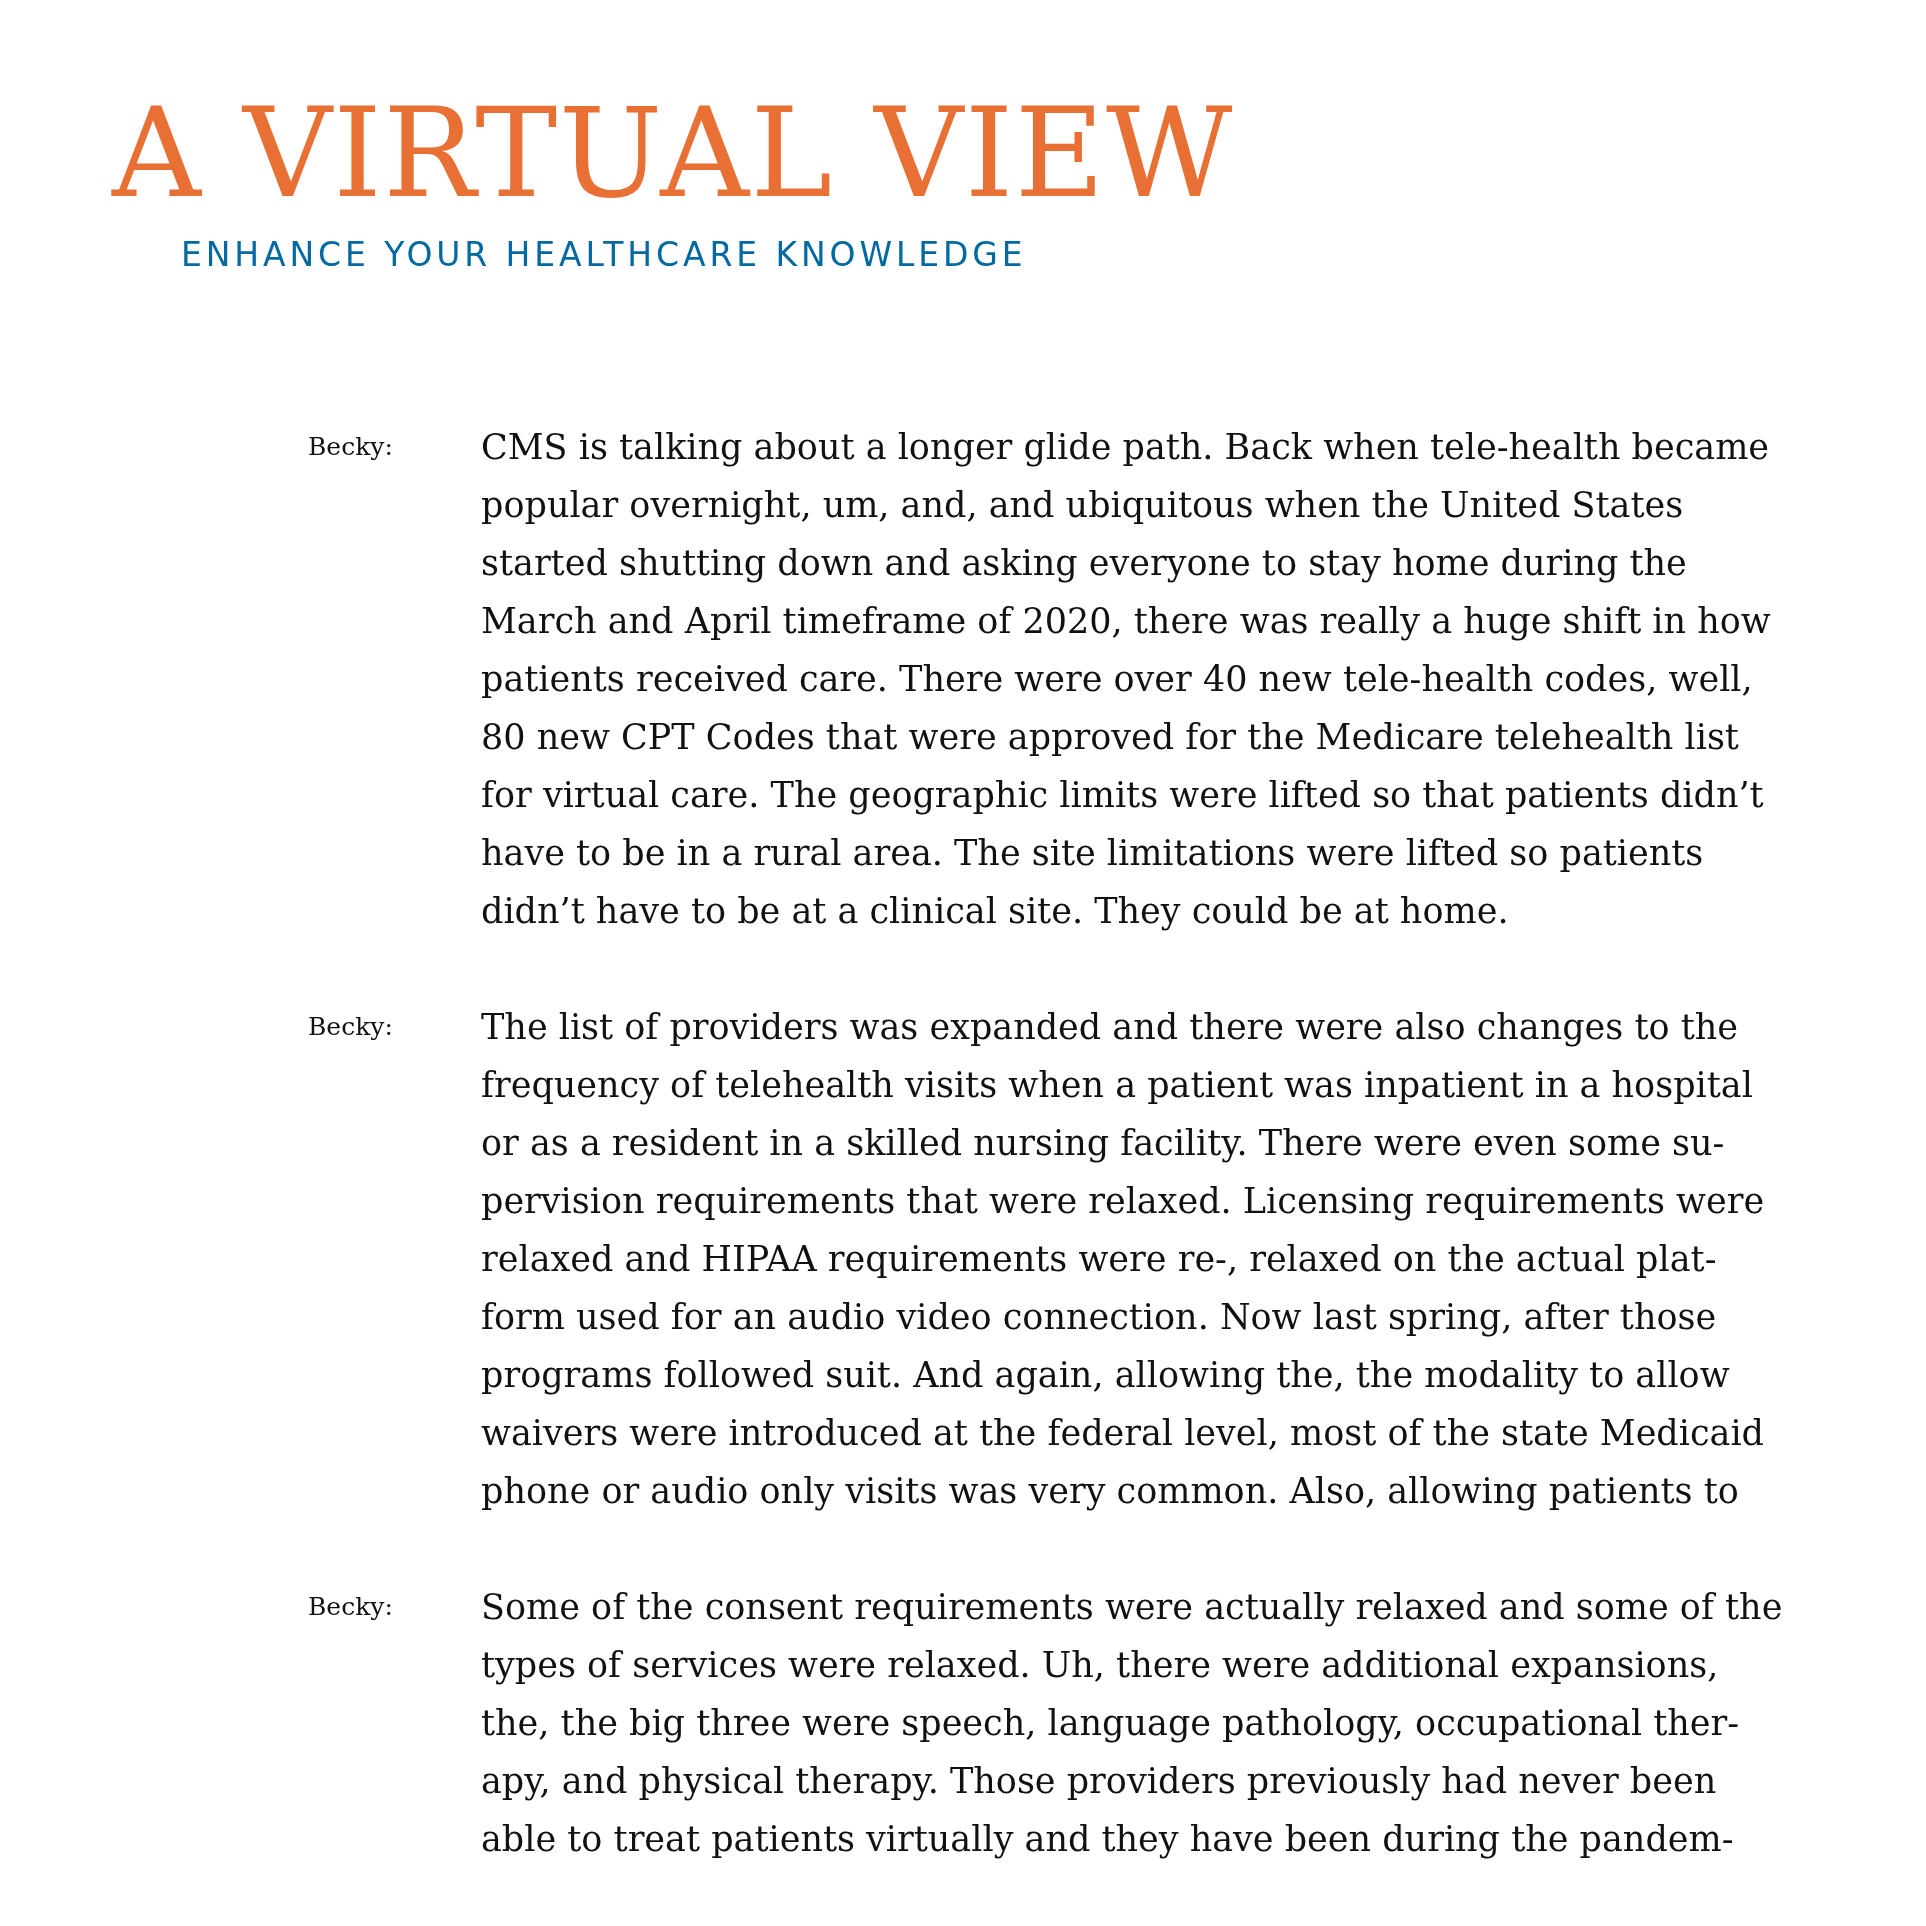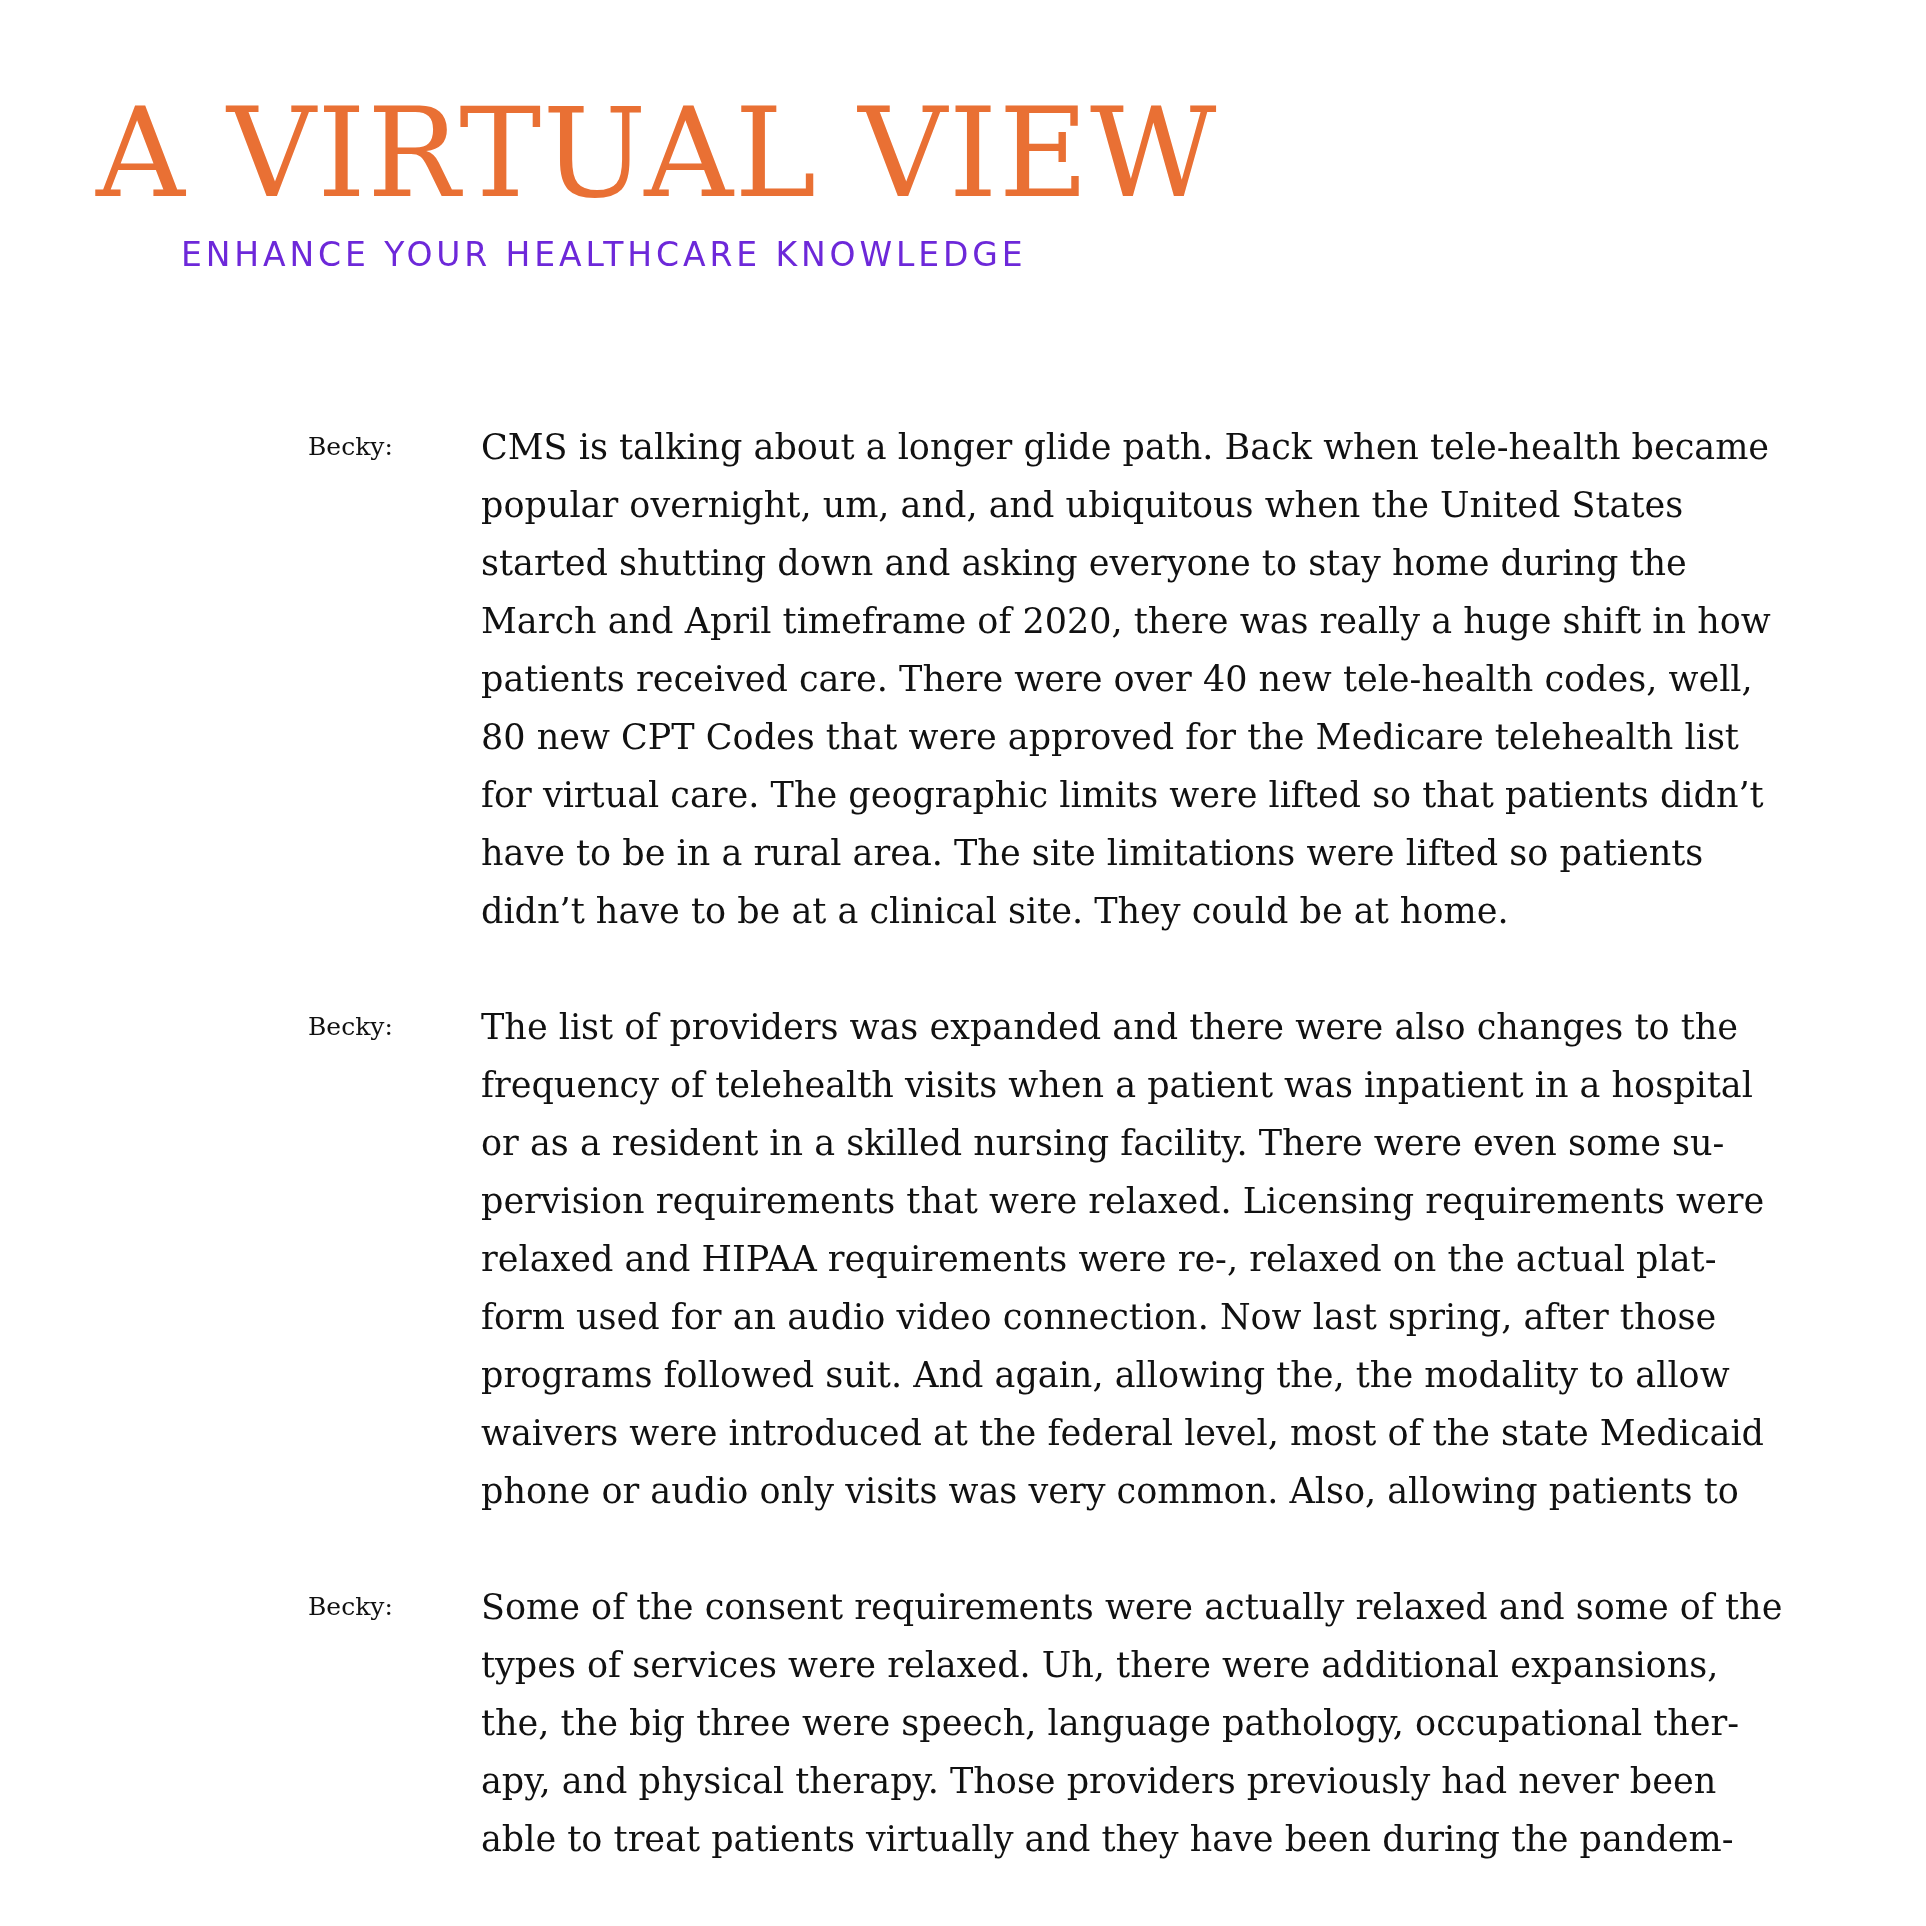--- a/index.html
+++ b/index.html
@@ -1,25 +1,25 @@
 <!DOCTYPE html>
 <html style="font-size:6.2px"><head>
 <meta charset="utf-8">
 <style>
   html, body { margin: 0; padding: 0; background: #ffffff; }
   body { width: 1965px; height: 2542px; position: relative; overflow: hidden; }
   .title {
-    position: absolute; left: 96px; top: 92px;
+    position: absolute; left: 112px; top: 92px;
     font-family: "DejaVu Serif", serif; font-size: 123px; line-height: 1;
     color: #e97034; letter-spacing: 1.5px; white-space: nowrap;
   }
   .subtitle {
     position: absolute; left: 181px; top: 238px;
     font-family: "DejaVu Sans", sans-serif; font-size: 33px; line-height: 1;
-    color: #6d28d9; letter-spacing: 3.9px; white-space: nowrap;
+    color: #0369a1; letter-spacing: 3.9px; white-space: nowrap;
   }
   .transcript { position: absolute; left: 308px; top: 418px; width: 1502px; }
   .entry { display: flex; margin-bottom: 58px; }
   .speaker {
     width: 173px; flex: 0 0 173px;
     font-family: "DejaVu Serif", serif; font-size: 25px; line-height: 58px; color: #111;
   }
   .lines { font-family: "DejaVu Serif", serif; font-size: 35px; line-height: 58px; color: #111; }
   .line { white-space: nowrap; }
 </style>

